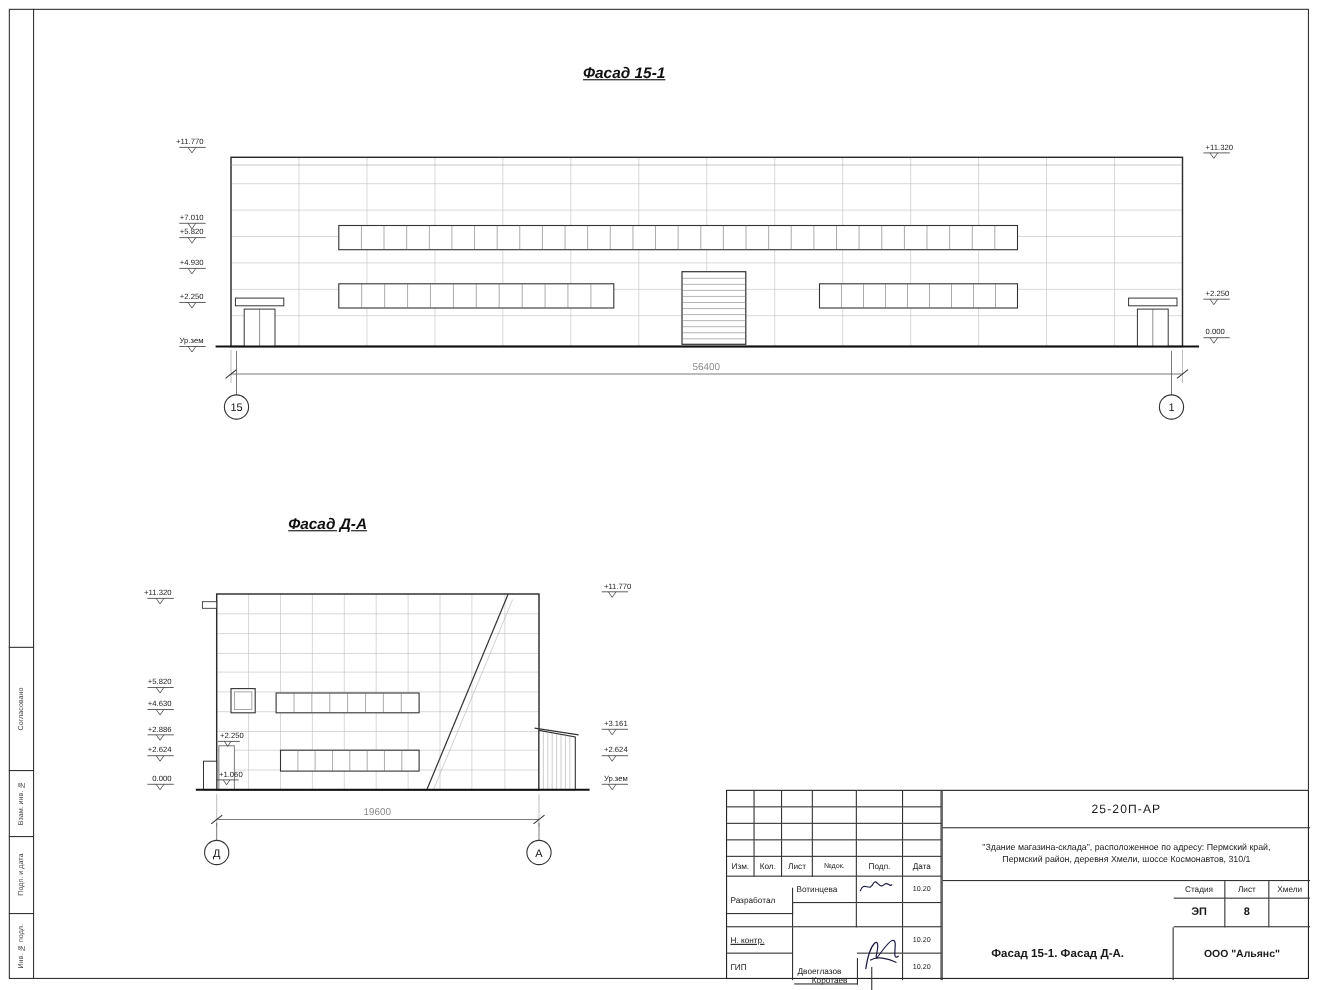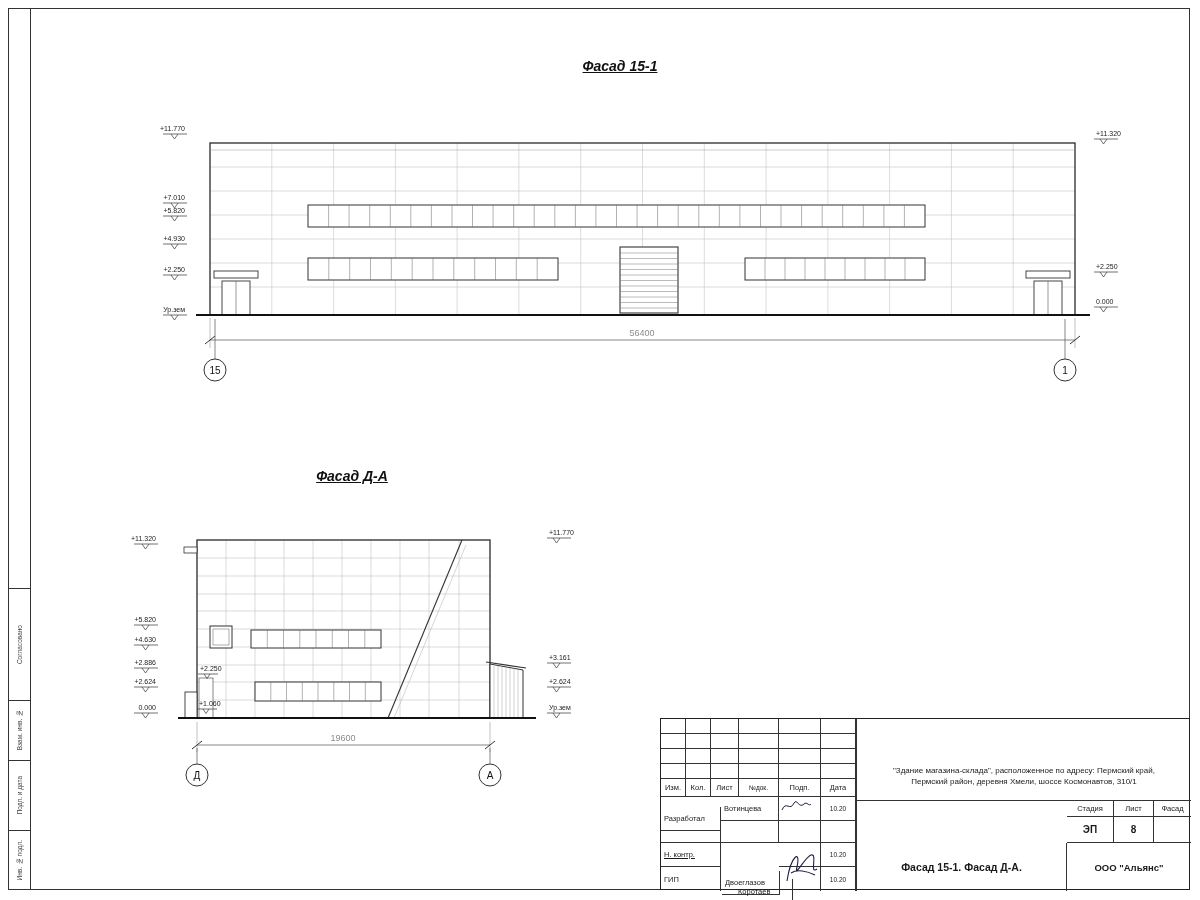--- a/index.html
+++ b/index.html
@@ -6,21 +6,21 @@
   .sheet{position:relative;width:1200px;height:900px;background:#ffffff;
          font-family:"Liberation Sans",sans-serif;color:#1a1a1a;overflow:hidden;}
   .frame-outer{position:absolute;left:8px;top:8px;width:1182px;height:882px;
                border:1.4px solid #333;box-sizing:border-box;}
   .frame-left-col{position:absolute;left:8px;top:8px;width:23px;height:882px;
                   border-right:1.4px solid #333;box-sizing:border-box;}
   .margin-cell{position:absolute;left:8px;width:23px;border-top:1px solid #333;
                box-sizing:border-box;display:flex;align-items:center;justify-content:center;overflow:hidden;}
   .vtext{writing-mode:vertical-rl;transform:rotate(180deg);font-size:6.5px;color:#444;white-space:nowrap;}
   .facade-title{position:absolute;font-style:italic;font-weight:bold;font-size:14px;
-                text-decoration:underline;text-align:center;color:#111;}
+                text-decoration:underline;color:#111;}
   svg{position:absolute;left:0;top:0;}
   svg text{font-family:"Liberation Sans",sans-serif;}
   .mark{font-size:7px;fill:#222;}
   .dimtxt{font-size:9px;fill:#8c8c8c;}
   .axistxt{font-size:10px;fill:#111;}
 
   
   .tb{position:absolute;left:660px;top:718px;width:530px;height:172px;
       border:1.6px solid #222;box-sizing:border-box;background:#fff;}
   .cell{position:absolute;box-sizing:border-box;display:flex;align-items:center;justify-content:center;
@@ -262,29 +262,30 @@
     <div class="cell bR small" style="left:0;top:148px;width:60px;height:24px;justify-content:flex-start;padding-left:3px;">ГИП</div>
     <div class="cell bR small" style="left:74px;top:148px;width:58px;height:24px;justify-content:flex-start;padding-left:3px;margin-top:12px;">Коротаев</div>
     <div class="cell bR" style="left:118px;top:148px;width:42px;height:24px;"></div>
     <div class="cell bR tiny" style="left:160px;top:148px;width:35px;height:24px;">10.20</div>
 
     <svg style="position:absolute;left:120px;top:126px;" width="40" height="44" viewBox="0 0 40 44">
       <path d="M6 36 C10 10 20 4 16 22 C13 34 24 12 30 10 C37 8 28 30 36 24 M10 28 C16 24 26 26 34 30" stroke="#1c1c46" stroke-width="1.1" fill="none"></path>
     </svg>
 
     <div class="bL" style="position:absolute;left:195px;top:0;width:335px;height:172px;box-sizing:border-box;">
+      <div class="cell bB code" style="left:0;top:0;width:334px;height:34px;">25-20П-АР</div>
       <div class="cell bB desc" style="left:0;top:34px;width:334px;height:48px;">
         <span>"Здание магазина-склада", расположенное по адресу: Пермский край,</span>
         <span>Пермский район, деревня Хмели, шоссе Космонавтов, 310/1</span>
       </div>
 
 
       <div class="cell bR bB hdr" style="left:210px;top:82px;width:47px;height:16px;">Стадия</div>
       <div class="cell bR bB hdr" style="left:257px;top:82px;width:40px;height:16px;">Лист</div>
-      <div class="cell bB hdr" style="left:297px;top:82px;width:37px;height:16px;">Фасад</div>
+      <div class="cell bB hdr" style="left:297px;top:82px;width:37px;height:16px;">Хмели</div>
 
       <div class="cell bR bB stageval" style="left:210px;top:98px;width:47px;height:26px;">ЭП</div>
       <div class="cell bR bB stageval" style="left:257px;top:98px;width:40px;height:26px;">8</div>
       <div class="cell bB stageval" style="left:297px;top:98px;width:37px;height:26px;"></div>
 
       <div class="cell bR dtitle" style="left:0;top:124px;width:210px;height:48px;">Фасад 15-1. Фасад Д-А.</div>
       <div class="cell company" style="left:210px;top:124px;width:124px;height:48px;">ООО "Альянс"</div>
     </div>
   </div>
 

